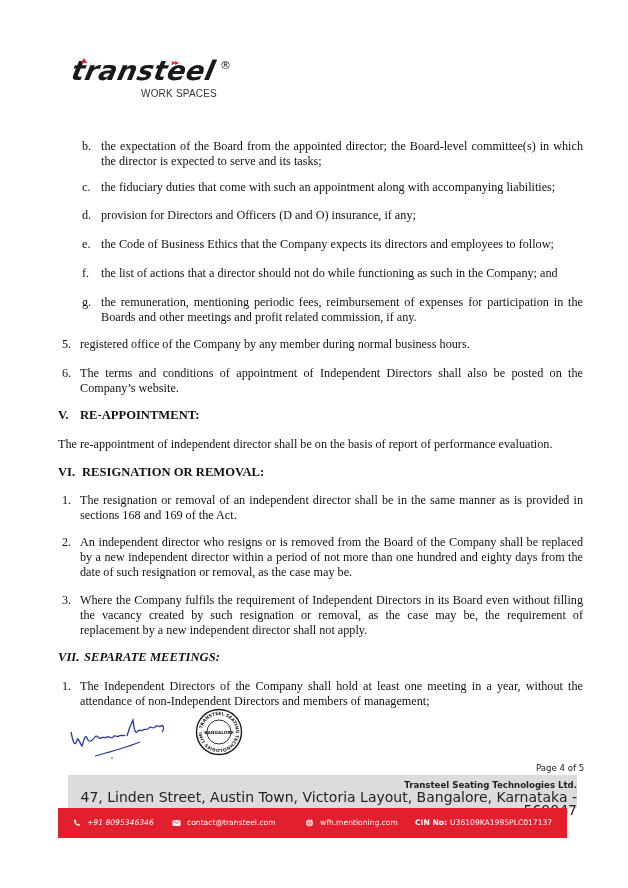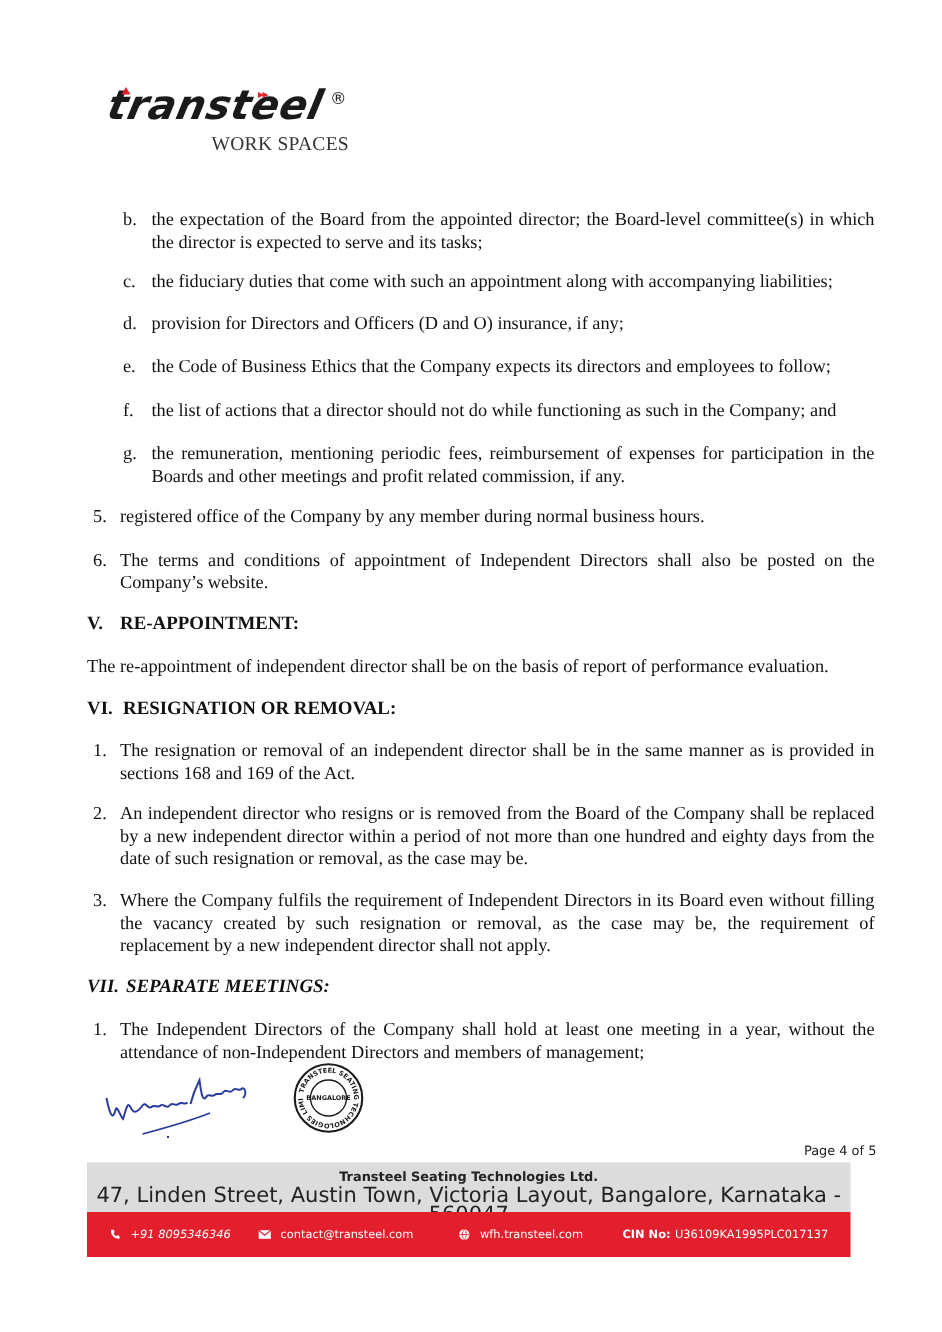--- a/index.html
+++ b/index.html
@@ -5,38 +5,38 @@
     * { margin: 0; padding: 0; box-sizing: border-box; }
     html, body { width: 628px; height: 888px; background: #ffffff; overflow: hidden; }
     body { position: relative; font-family: "Liberation Serif", serif; color: #111; }
 
     
     .logo { position: absolute; left: 72px; top: 56px; width: 170px; height: 50px; }
     .logo-word { position: absolute; left: 0; top: 0; font-family: "DejaVu Sans", sans-serif; font-weight: bold; font-style: italic; font-size: 27px; letter-spacing: 0.5px; color: #1a1a1a; transform: skewX(-12deg); line-height: 30px; }
     .logo-mark-1 { position: absolute; left: 9px; top: 2px; width: 0; height: 0; border-left: 3px solid transparent; border-right: 3px solid transparent; border-bottom: 5px solid #e31e2d; }
     .logo-mark-2 { position: absolute; left: 100px; top: 2px; color: #e31e2d; font-size: 8px; font-family: "DejaVu Sans", sans-serif; font-weight: bold; letter-spacing: -1px; }
     .logo-reg { position: absolute; left: 148px; top: 3px; font-family: "DejaVu Sans", sans-serif; font-size: 11px; color: #222; }
-    .logo-sub { position: absolute; left: 69px; top: 32px; font-family: Liberation Serif, serif; font-size: 13px; color: #333; letter-spacing: 0.2px; }
+    .logo-sub { position: absolute; left: 69px; top: 32px; font-family: Liberation Sans, sans-serif; font-size: 10px; color: #333; letter-spacing: 0.2px; }
 
     
     .doc { position: absolute; left: 0; top: 0; width: 628px; font-size: 12.2px; line-height: 15px; }
     .item { position: absolute; text-align: justify; }
     .item .num { position: absolute; top: 0; }
     .item .txt { display: block; text-align: justify; }
     .heading { position: absolute; left: 58px; font-weight: bold; font-size: 12.6px; }
     .para { position: absolute; left: 58px; width: 525px; }
 
     
     .signature { position: absolute; left: 65px; top: 710px; width: 120px; height: 50px; }
     .stamp { position: absolute; left: 195px; top: 708px; width: 48px; height: 48px; }
 
     .page-num { position: absolute; left: 536px; top: 763px; font-family: "DejaVu Sans", sans-serif; font-size: 8.6px; color: #222; }
 
     
-    .footer-gray { position: absolute; left: 58px; top: 775px; width: 509px; height: 33px; background: #dcdcdc; text-align: center; font-family: "DejaVu Sans", sans-serif; color: #222; }
+    .footer-gray { position: absolute; left: 68px; top: 775px; width: 509px; height: 33px; background: #dcdcdc; text-align: right; font-family: "DejaVu Sans", sans-serif; color: #222; }
     .footer-company { font-size: 8.6px; font-weight: bold; margin-top: 4px; line-height: 12px; }
     .footer-address { font-size: 14px; line-height: 13px; }
     .footer-red { position: absolute; left: 58px; top: 808px; width: 509px; height: 30px; background: #e31e2d; color: #fff; font-family: "DejaVu Sans", sans-serif; font-size: 7.6px; }
     .fr-item { position: absolute; top: 10px; white-space: nowrap; display: flex; align-items: center; gap: 6px; }
     .fr-icon { display: inline-block; width: 9px; height: 8px; position: relative; }
     .cin-label { font-weight: bold; }
   </style>
 </head>
 <body>
 
@@ -152,19 +152,19 @@
       <rect x="0.5" y="0.8" width="9" height="6.4" fill="#fff"></rect>
       <path d="M0.5 0.8 L5 4.5 L9.5 0.8" fill="none" stroke="#e31e2d" stroke-width="0.9"></path>
     </svg>
     <span>contact@transteel.com</span>
   </div>
   <div class="fr-item" style="left:247px;">
     <svg class="fr-icon" viewBox="0 0 10 10">
       <circle cx="5" cy="5" r="4.3" fill="#fff"></circle>
       <path d="M0.7 5 H9.3 M5 0.7 C2.8 3, 2.8 7, 5 9.3 M5 0.7 C7.2 3, 7.2 7, 5 9.3" fill="none" stroke="#e31e2d" stroke-width="0.7"></path>
     </svg>
-    <span>wfh.transteel.com</span>
+    <span>wfh.mentioning.com</span>
   </div>
   <div class="fr-item" style="left:357px; gap:3px;">
     <span class="cin-label">CIN No:</span>
     <span>U36109KA1995PLC017137</span>
   </div>
 </div>
 
 </body></html>

